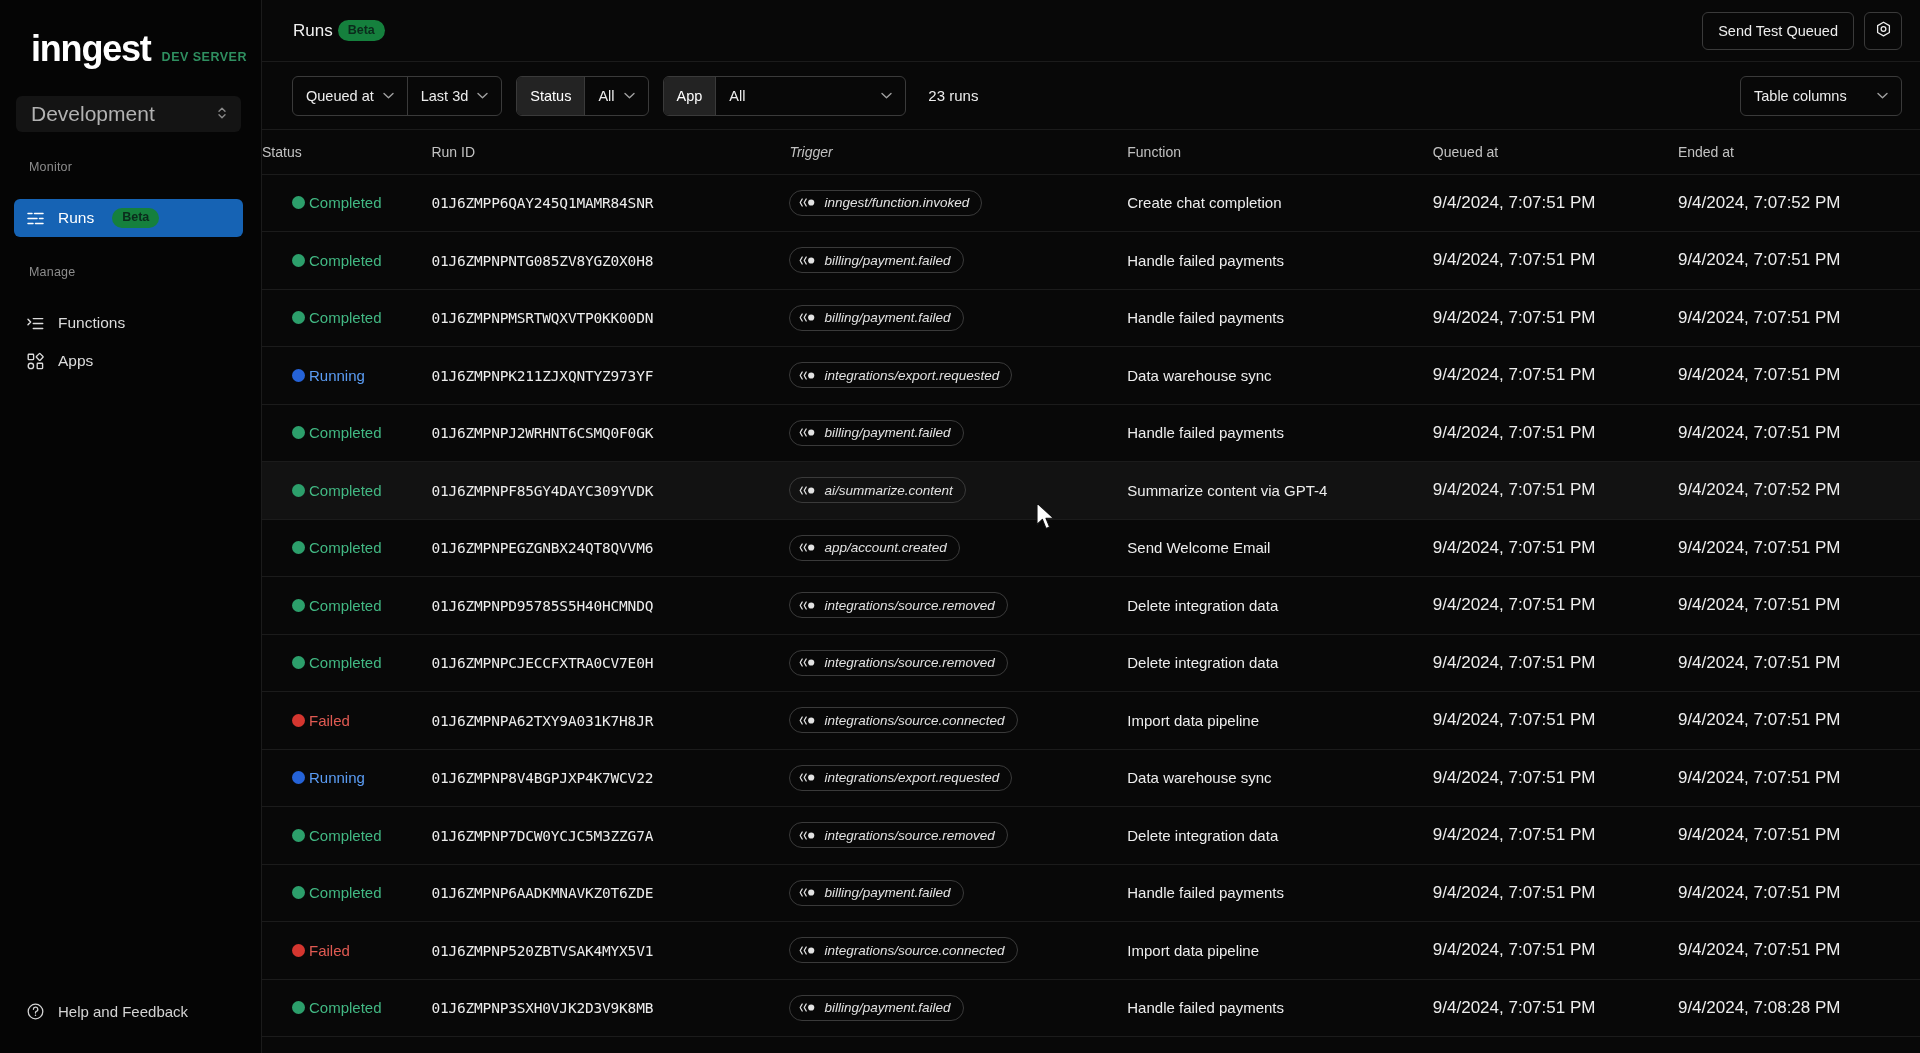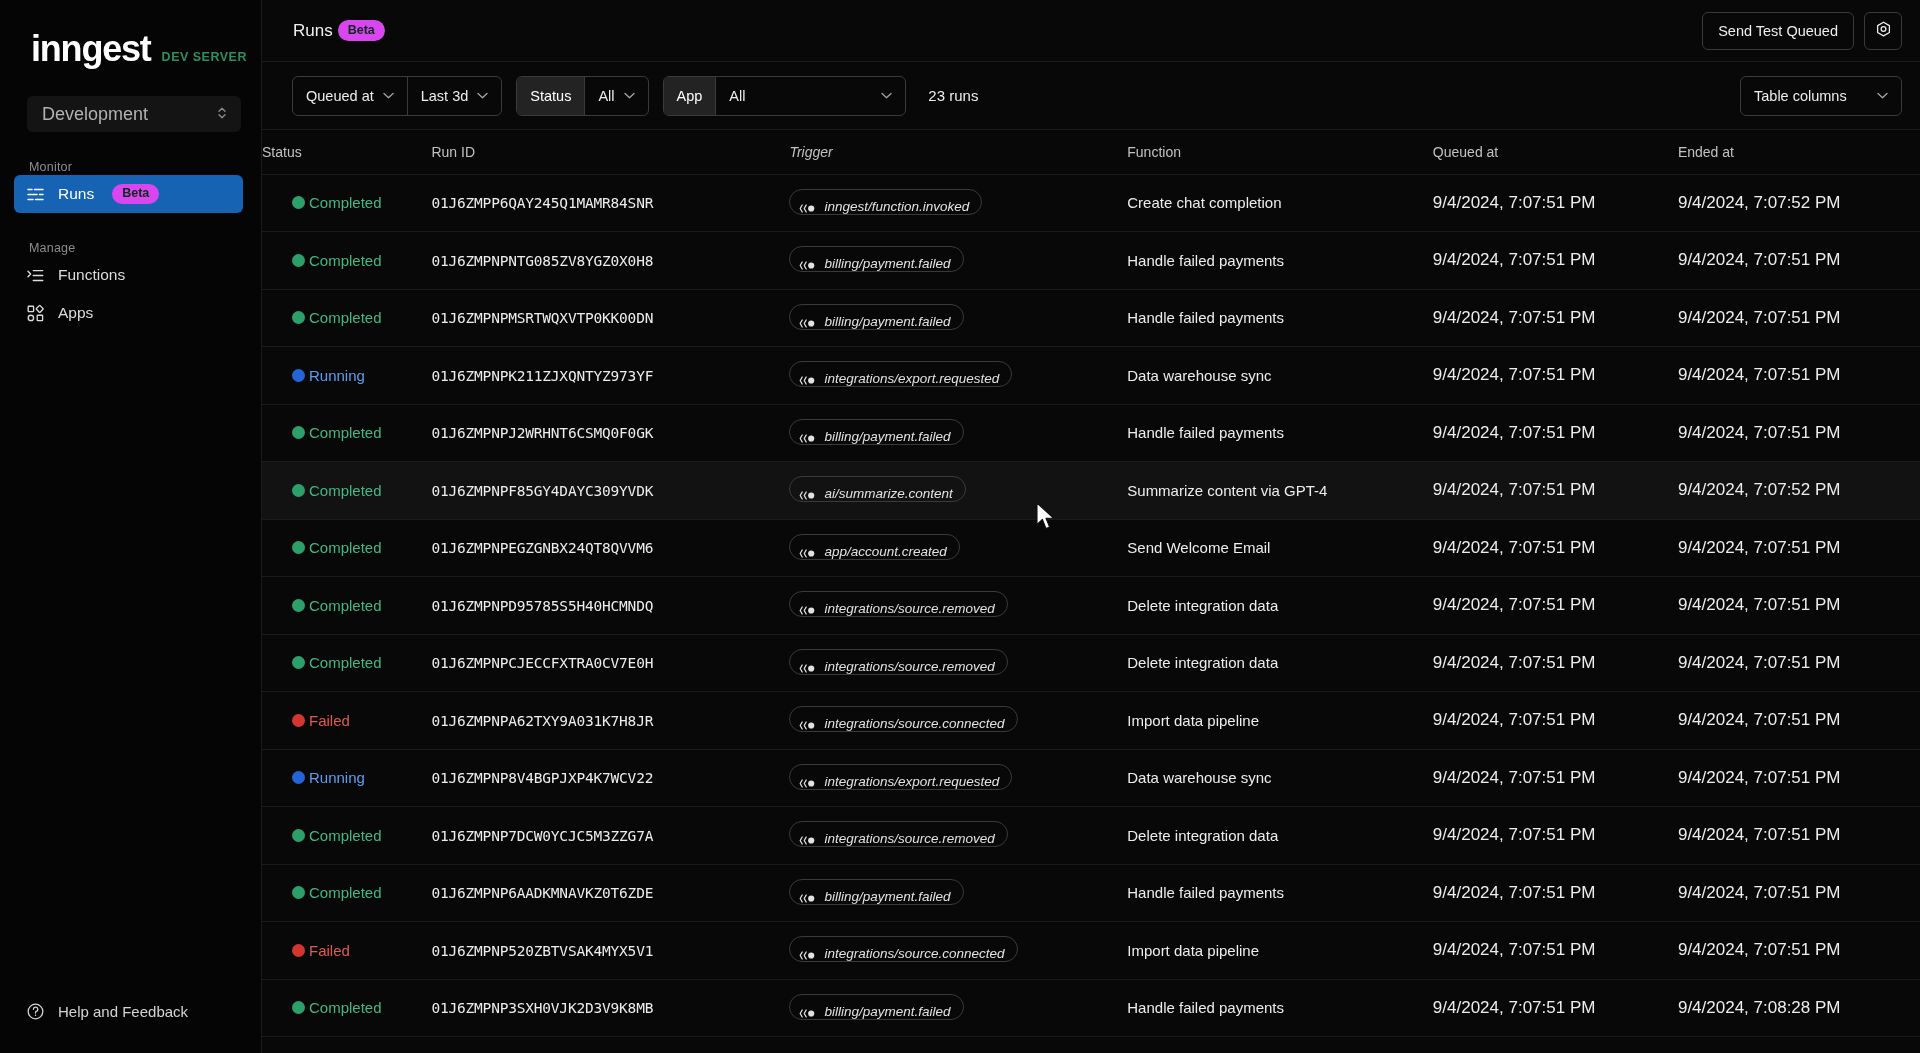--- a/index.html
+++ b/index.html
@@ -24,44 +24,44 @@
   .brand { display: flex; align-items: baseline; gap: 11px; padding: 31px 0 0 31px; }
   .brand-logo {
     font-size: 36px; font-weight: 700; letter-spacing: -1.2px;
     color: #ffffff; line-height: 1;
   }
   .brand-sub {
     font-size: 12.5px; font-weight: 700; letter-spacing: 0.5px;
     color: #2f8f60;
   }
   .env-select {
-    margin: 29px 20px 0 27px;
+    margin: 29px 20px 0 16px;
     height: 36px; border-radius: 6px;
     background: #141414;
     display: flex; align-items: center; justify-content: space-between;
     padding: 0 13px 0 15px;
-    font-size: 18px; color: #b2b2b2;
+    font-size: 21px; color: #b2b2b2;
     cursor: pointer;
   }
   .env-select .chev { color: #8a8a8a; font-size: 13px; line-height: 1; }
   .nav-group-title {
     font-size: 12.5px; color: #8d8d8d; letter-spacing: 0.2px;
-    padding: 28px 0 1px 29px;
+    padding: 28px 0 25px 29px;
   }
   .nav-item {
     display: flex; align-items: center; gap: 13px;
     height: 38px; margin: 0 18px 0 14px;
     padding: 0 12px; border-radius: 6px;
     font-size: 15.5px; color: #dcdcdc; cursor: pointer;
   }
   .nav-item.active { background: #1663b4; color: #ffffff; }
   .nav-icon { width: 19px; height: 19px; display: flex; align-items: center; justify-content: center; flex: 0 0 19px; }
   .nav-icon svg { display: block; }
   .pill-beta {
-    background: #d946ef; color: #0b2b1c;
+    background: #15803d; color: #0b2b1c;
     font-size: 12.5px; font-weight: 600;
     border-radius: 999px; padding: 2.5px 10px; line-height: 1.25;
     margin-left: 5px;
   }
   .nav-spacer { flex: 1 1 auto; }
   .help-item {
     display: flex; align-items: center; gap: 13px;
     height: 40px; margin: 0 18px 22px 14px;
     padding: 0 12px; border-radius: 6px;
     font-size: 15px; color: #d4d4d4; cursor: pointer;
@@ -140,21 +140,21 @@
 
   .status-cell { display: flex; align-items: center; gap: 4px; }
   .dot { width: 13px; height: 13px; border-radius: 50%; flex: 0 0 13px; }
   .status-text { font-size: 15px; }
 
   .runid {
     font-family: "DejaVu Sans Mono", monospace;
     font-size: 14.5px; letter-spacing: -0.2px; color: #ededed;
   }
   .trigger-pill {
-    display: inline-flex; align-items: flex-end; gap: 8px;
+    display: inline-flex; align-items: center; gap: 8px;
     border: 1px solid #3a3a3a; border-radius: 999px;
     height: 26px; padding: 0 12px 0 9px;
     font-size: 13.5px; color: #e2e2e2;
     max-width: 100%;
   }
   .trigger-pill .ev-icon { display: flex; align-items: center; flex: 0 0 auto; }
   .ts { font-size: 17px; color: #ededed; white-space: nowrap; }
 
   .cursor { position: absolute; pointer-events: none; }
 </style>

